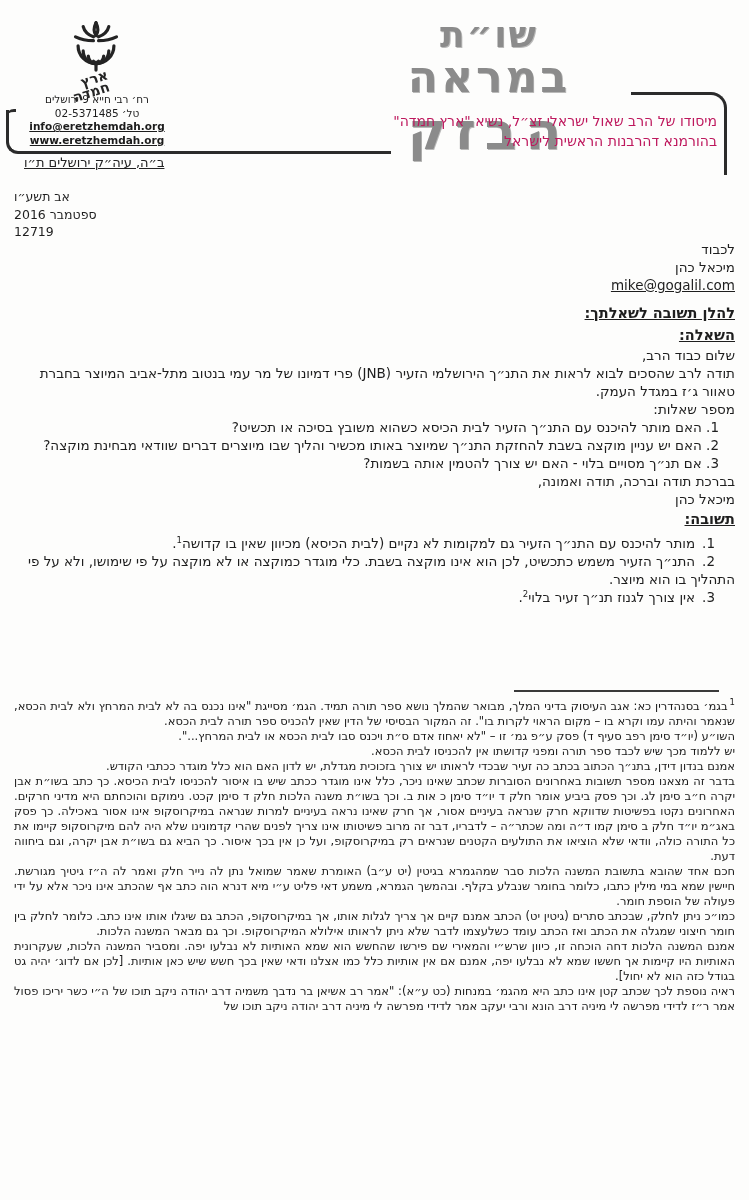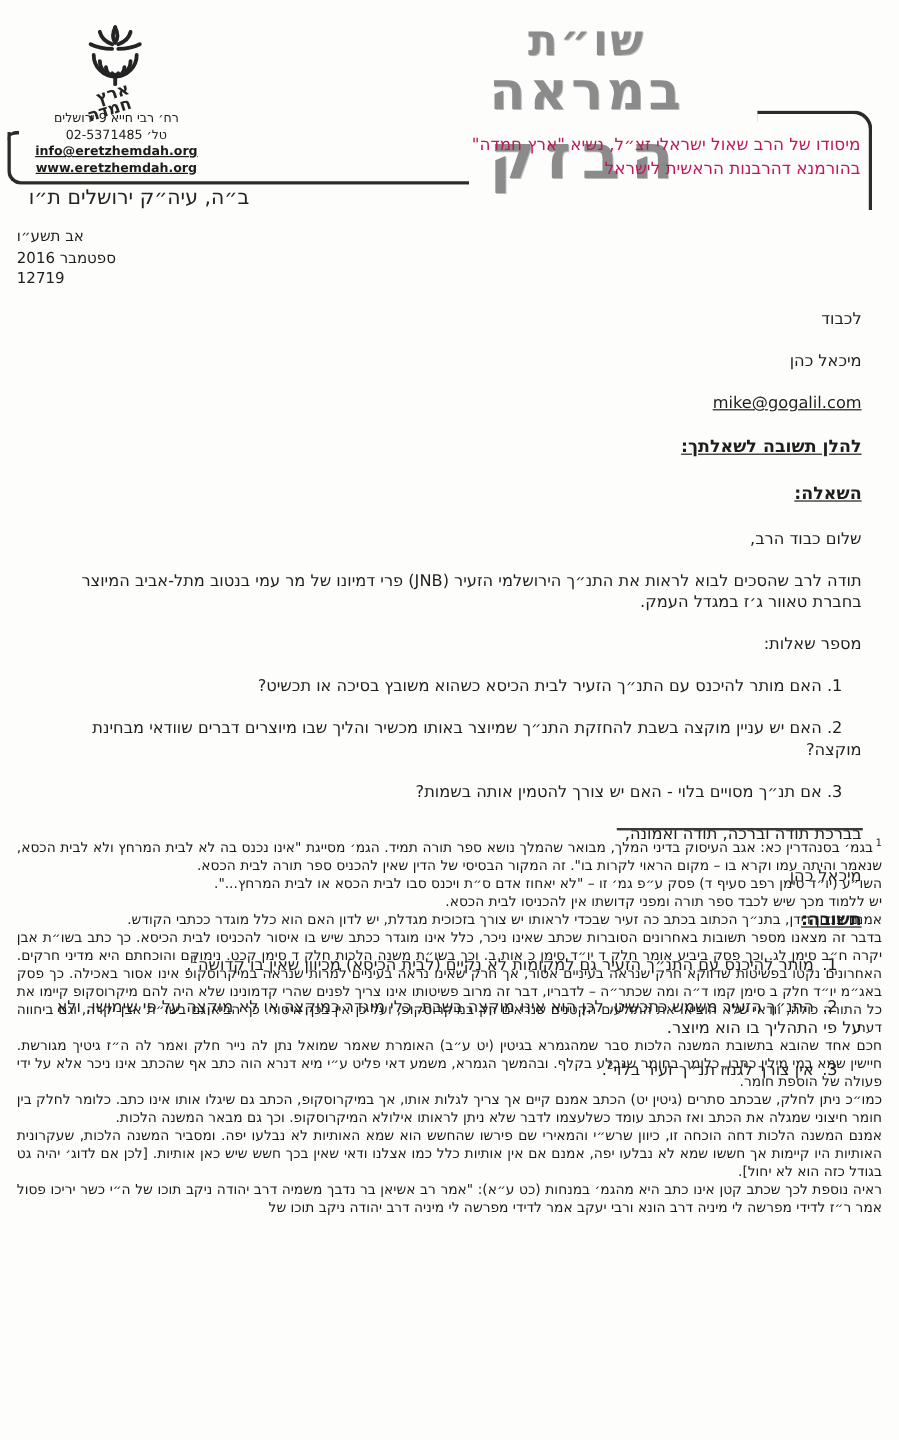--- a/index.html
+++ b/index.html
@@ -34,29 +34,29 @@
   .bracket-left::before { content:""; position:absolute; top:-1px; left:-3px; width:10px; height:6px;
                   border-top:3px solid #2b2b2b; border-top-left-radius:8px; }
 
   .subtitle { position:absolute; top:111px; right:32px; direction:rtl; text-align:right;
               font-size:14px; line-height:20px; color:#be185d; }
 
   .contact { position:absolute; top:93px; left:18px; width:158px; direction:rtl;
              text-align:center; font-size:10.5px; line-height:13.5px; color:#1c1c1c; }
   .contact .link { text-decoration:underline; font-weight:bold; }
 
-  .city { position:absolute; top:155px; left:24px; direction:rtl; font-size:17px; color:#222; }
+  .city { position:absolute; top:155px; left:24px; direction:rtl; font-size:13px; color:#222;text-decoration:underline; }
 
   .meta { position:absolute; top:188px; left:14px; direction:rtl; text-align:left;
           font-size:12.5px; line-height:17.5px; }
 
   
   .letter { position:absolute; top:240px; left:14px; right:14px; direction:rtl;
             font-size:13.5px; line-height:18px; }
-  .letter p { margin:17px; }
+  .letter p { margin:0; }
   .recipient .email { text-decoration:underline; }
   .heads { margin-top:8px; }
   .head { font-weight:bold; text-decoration:underline; font-size:14.5px; line-height:22px; }
   .q-greeting { margin-top:8px; }
   .q-item { text-indent:16px; }
   .ans-head { margin-top:8px; }
   .ans-list { margin-top:4px; }
   .ans-item { text-indent:20px; }
   .ans-item .num { margin-left:7px; }
   .closing { margin-top:12px; }

